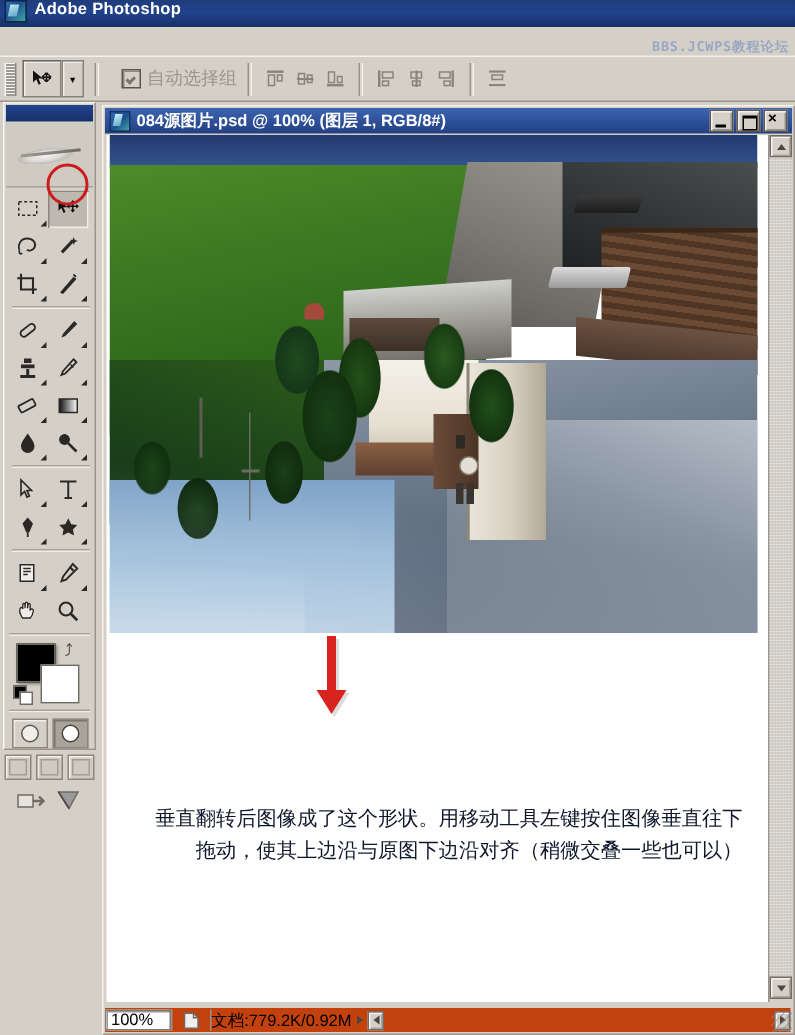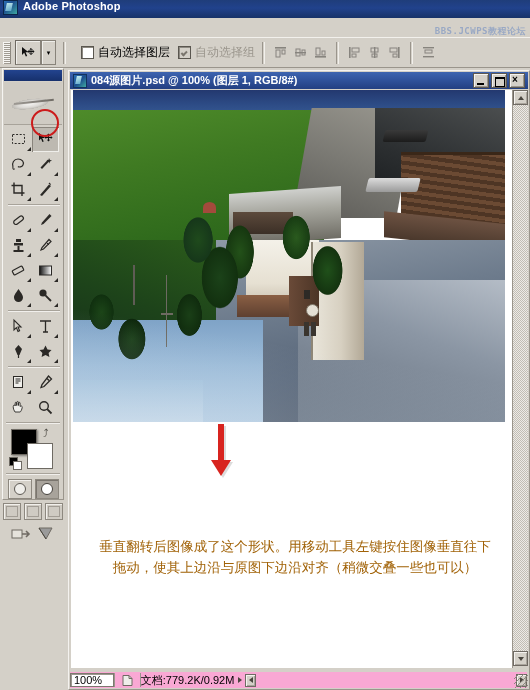--- a/index.html
+++ b/index.html
@@ -342,21 +342,21 @@
   .ph-haze{
     position:absolute;left:0;top:0;width:100%;height:100%;
     background:linear-gradient(190deg,rgba(255,255,255,0) 72%,rgba(200,214,228,.35) 100%);
   }
 
   .red-arrow{
     position:absolute;left:130px;top:332px;width:40px;height:62px;
   }
   .annot-text{
     position:absolute;left:24px;top:446px;width:400px;
-    color:#a16207;font-size:13.5px;line-height:21px;text-align:center;
+    color:#0f172a;font-size:13.5px;line-height:21px;text-align:right;
     font-family:"DejaVu Sans","Liberation Sans",sans-serif;
   }
 
   .vscroll{
     position:absolute;right:1px;top:19px;width:15px;height:578px;
     background:#d4d0c8;border-left:1px solid #9a958c;
   }
   .sb-btn{
     width:15px;height:15px;background:#d4d0c8;border:1px solid #6f6a63;
     box-shadow:inset 1px 1px 0 #f4f2ef,inset -1px -1px 0 #a9a49c;
@@ -364,21 +364,21 @@
   }
   .sb-track{background:
     repeating-conic-gradient(#eceae6 0% 25%, #c2bdb4 0% 50%) 0 0/2px 2px;}
   .arrow-up{width:0;height:0;border-left:3px solid transparent;border-right:3px solid transparent;border-bottom:4px solid #4a463f;}
   .arrow-dn{width:0;height:0;border-left:3px solid transparent;border-right:3px solid transparent;border-top:4px solid #4a463f;}
   .arrow-lt{width:0;height:0;border-top:3px solid transparent;border-bottom:3px solid transparent;border-right:4px solid #4a463f;}
   .arrow-rt{width:0;height:0;border-top:3px solid transparent;border-bottom:3px solid transparent;border-left:4px solid #4a463f;}
 
   .doc-status{
     position:absolute;left:1px;bottom:1px;width:457px;height:16px;
-    background:#f9a8d4;display:flex;align-items:center;
+    background:#c2410c;display:flex;align-items:center;
   }
   .zoom-box{
     width:53px;height:14px;background:#fff;border:1px solid #7d786f;
     box-shadow:inset 1px 1px 0 #9c978f;
     font-size:11px;color:#000;display:flex;align-items:center;padding-left:3px;
     box-sizing:border-box;
   }
   .status-thumb{
     width:30px;height:14px;display:flex;align-items:center;justify-content:center;
     border-left:1px solid #9a958c;
@@ -413,24 +413,20 @@
     <div class="grip"></div>
     <div class="tool-preview">
       <svg width="16" height="16" viewBox="0 0 16 16">
         <path d="M2 2 L2 10 L4.2 7.8 L5.8 11.5 L7.2 10.9 L5.6 7.3 L8.6 7.3 Z" fill="#111"></path>
         <path d="M11 3.5 v6 M8 6.5 h6 M11 3.5 l-1.4 1.4 M11 3.5 l1.4 1.4 M11 9.5 l-1.4 -1.4 M11 9.5 l1.4 -1.4 M8 6.5 l1.4 -1.4 M8 6.5 l1.4 1.4 M14 6.5 l-1.4 -1.4 M14 6.5 l-1.4 1.4" stroke="#111" stroke-width="1" fill="none"></path>
       </svg>
     </div>
     <div class="opt-dropdown">▾</div>
     <div class="opt-sep"></div>
 
-    <div class="cb-wrap">
-      <div class="cb"></div>
-      <span class="cb-label">自动选择图层</span>
-    </div>
     <div class="cb-wrap">
       <div class="cb grey checked"></div>
       <span class="cb-label dim">自动选择组</span>
     </div>
 
     <div class="opt-sep"></div>
     <div class="align-group">
       <div class="align-btn"><svg width="17" height="17" viewBox="0 0 17 17">
             <rect x="3" y="3" width="11" height="1.6" fill="#2b2926"></rect>
             <rect x="4" y="6" width="4" height="7" fill="none" stroke="#2b2926"></rect>

